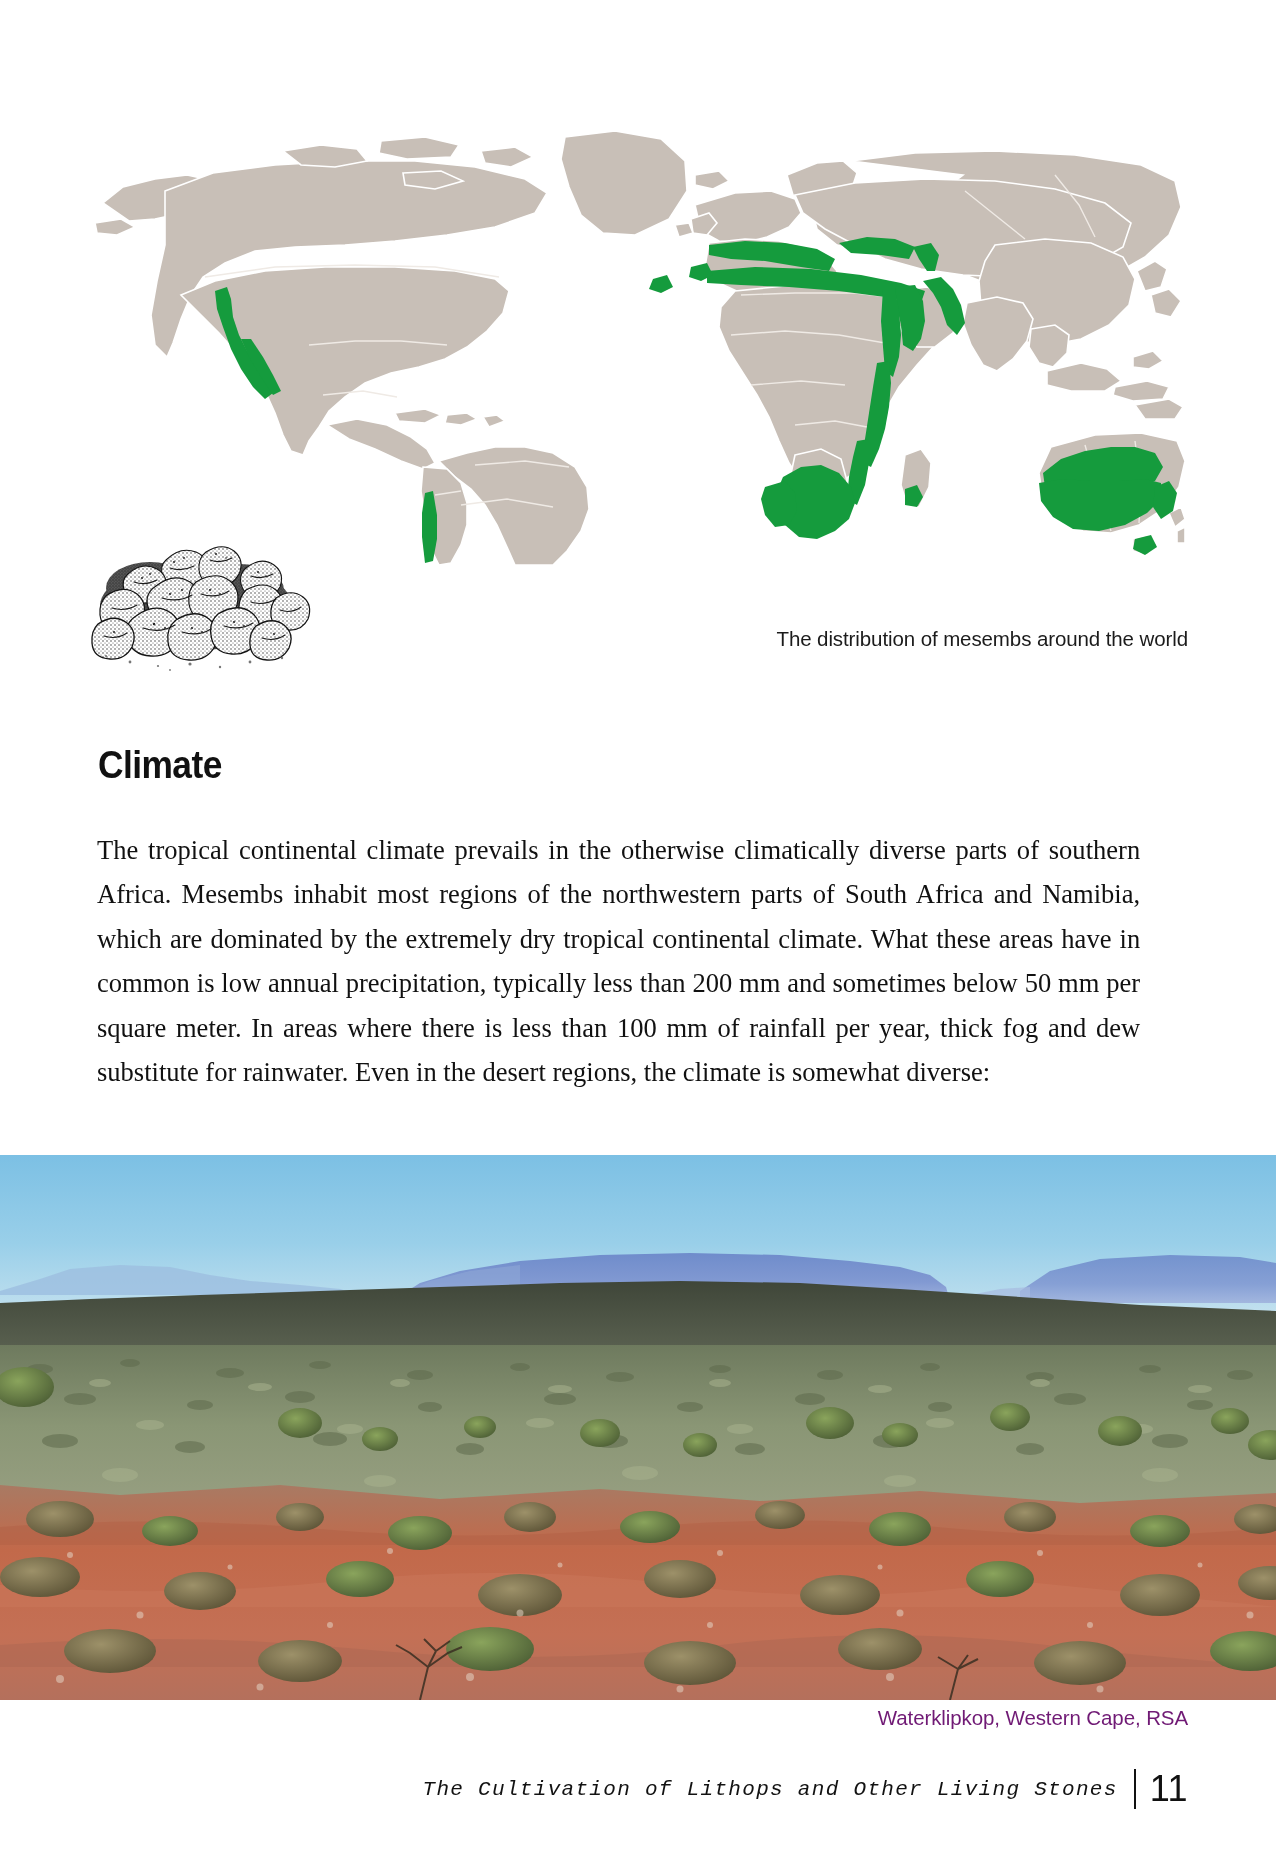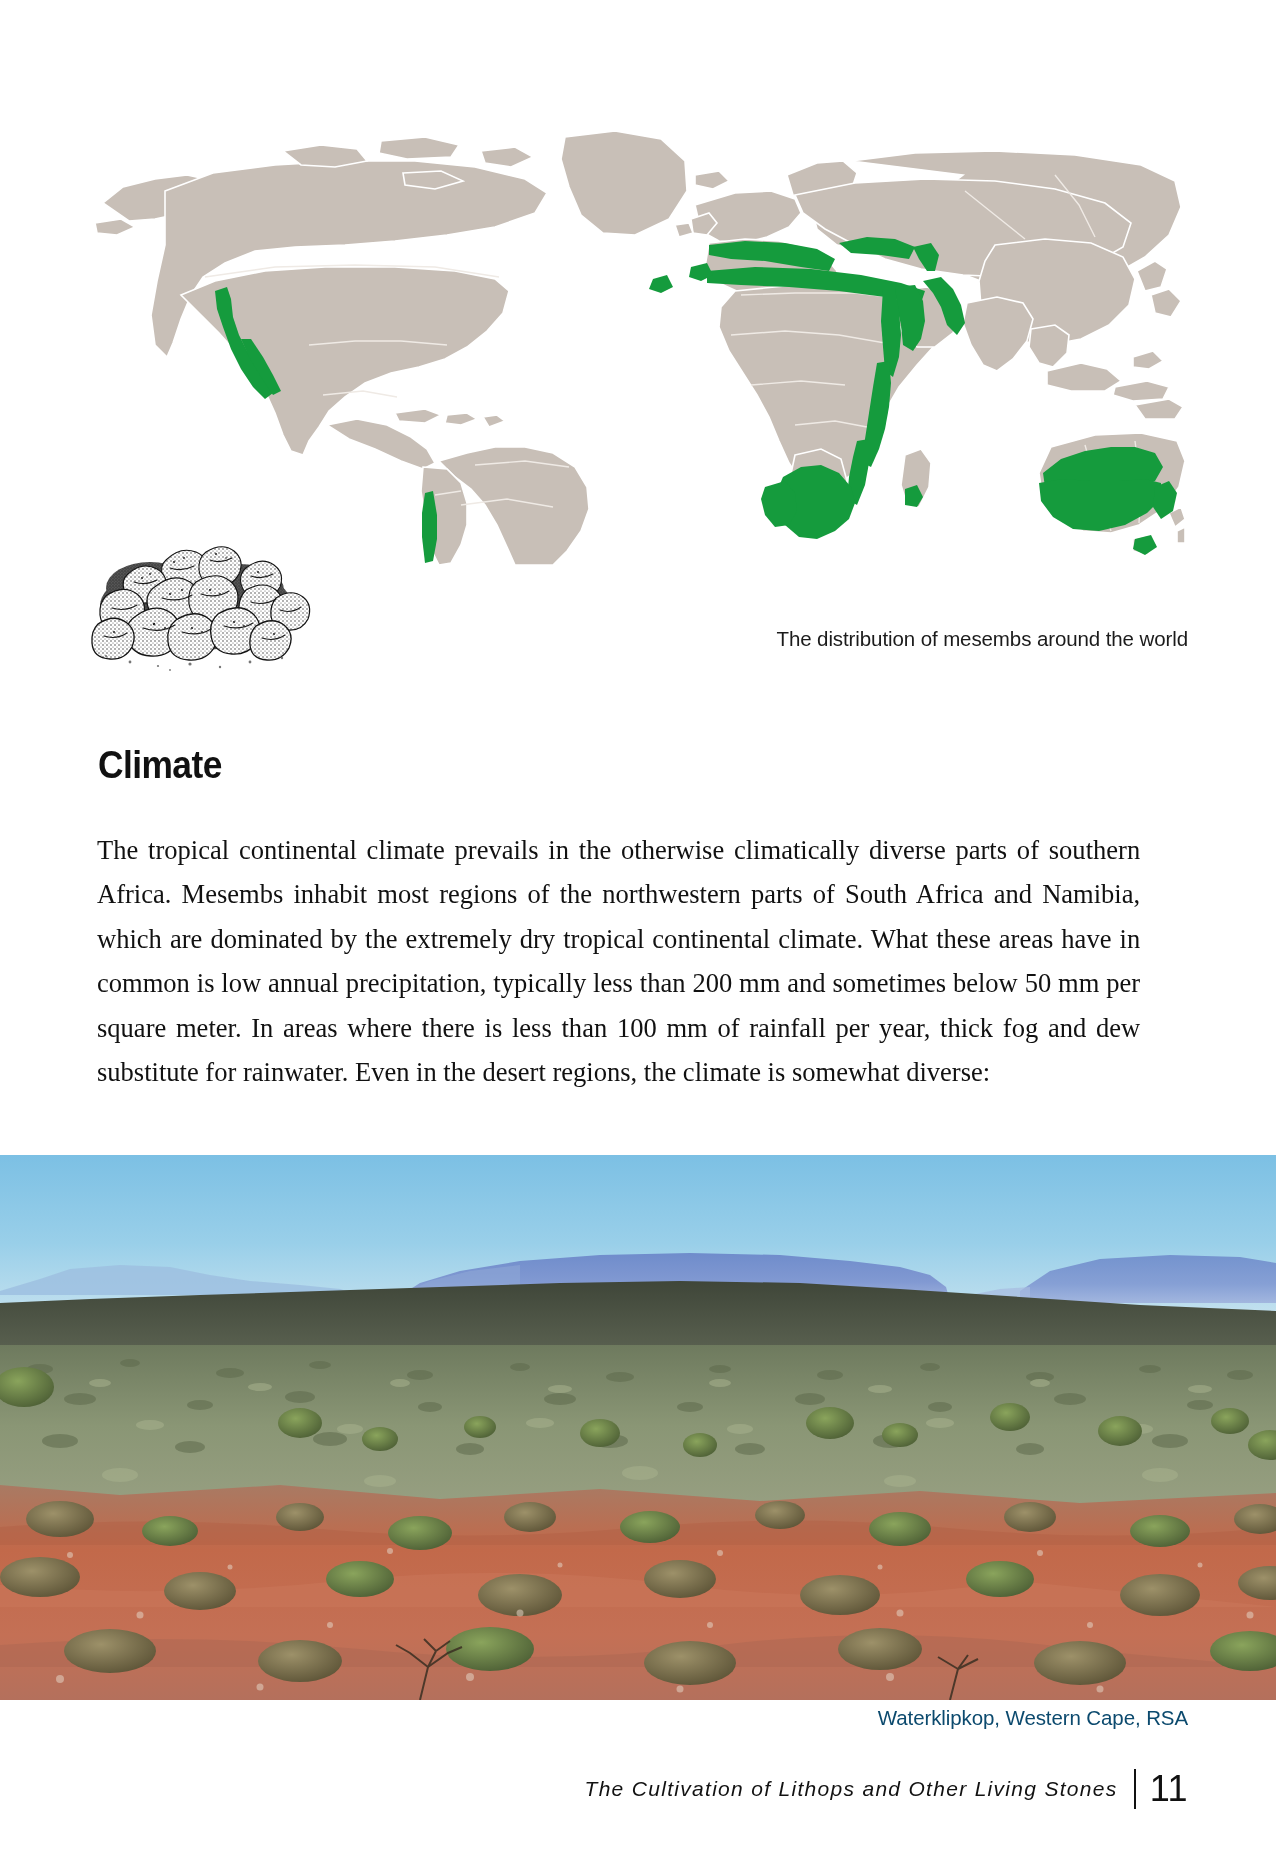--- a/index.html
+++ b/index.html
@@ -89,36 +89,36 @@
   }
   .photo svg { display: block; width: 100%; height: 100%; }
 
   
   .photo-caption {
     position: absolute;
     right: 88px;
     top: 1706px;
     font-family: "Liberation Sans", sans-serif;
     font-size: 20.5px;
-    color: #0c4a6e;
+    color: #701a75;
     letter-spacing: -0.1px;
     white-space: nowrap;
   }
 
   
   .footer {
     position: absolute;
     right: 88px;
     top: 1768px;
     display: flex;
     align-items: center;
     height: 42px;
   }
   .footer-title {
-    font-family: Liberation Sans, sans-serif;
+    font-family: Liberation Mono, monospace;
     font-style: italic;
     font-size: 21px;
     letter-spacing: 1.3px;
     color: #121212;
     white-space: nowrap;
     text-align: right;
   }
   .footer-rule {
     width: 2px;
     height: 40px;

